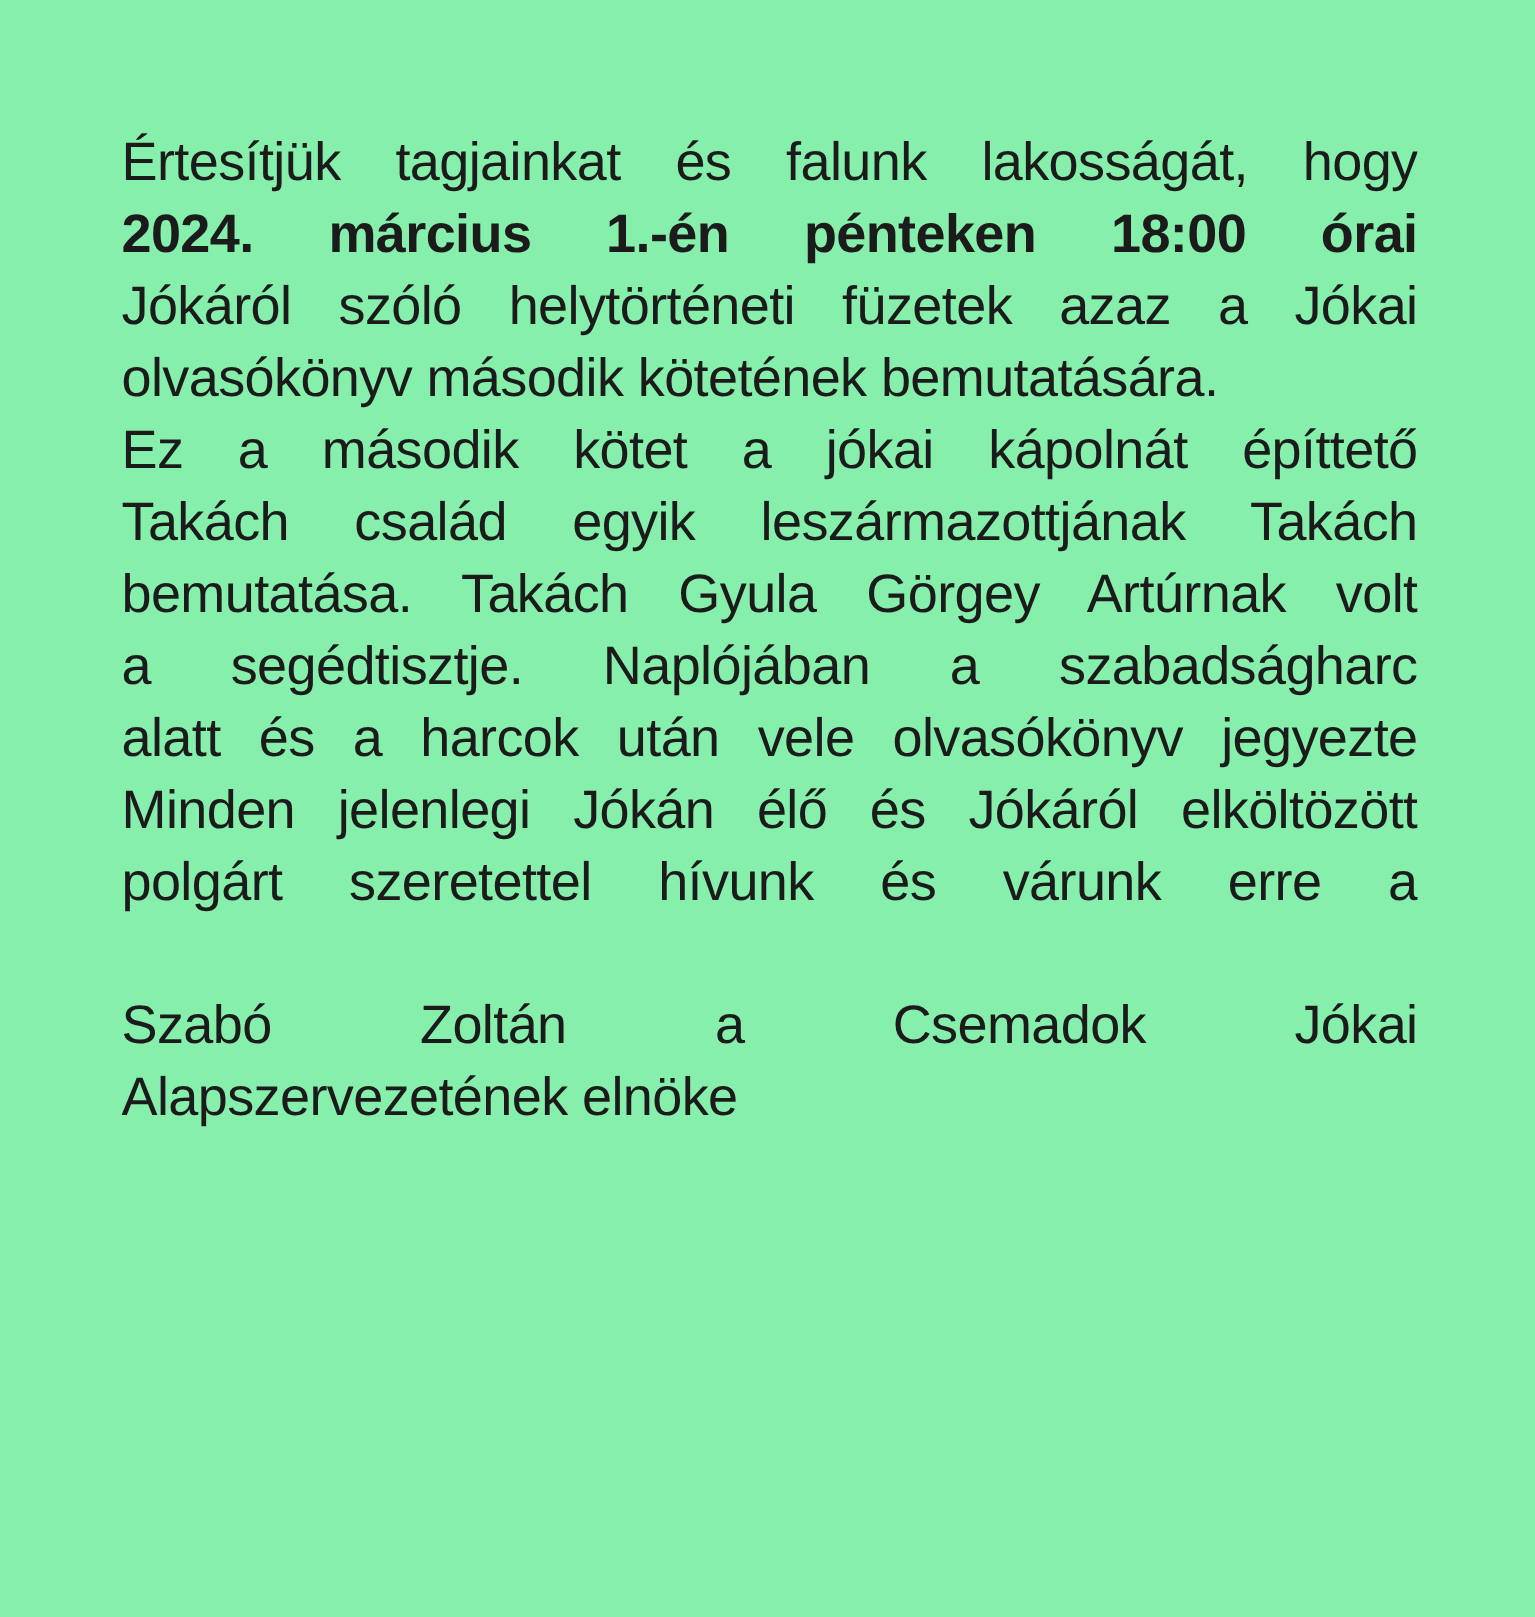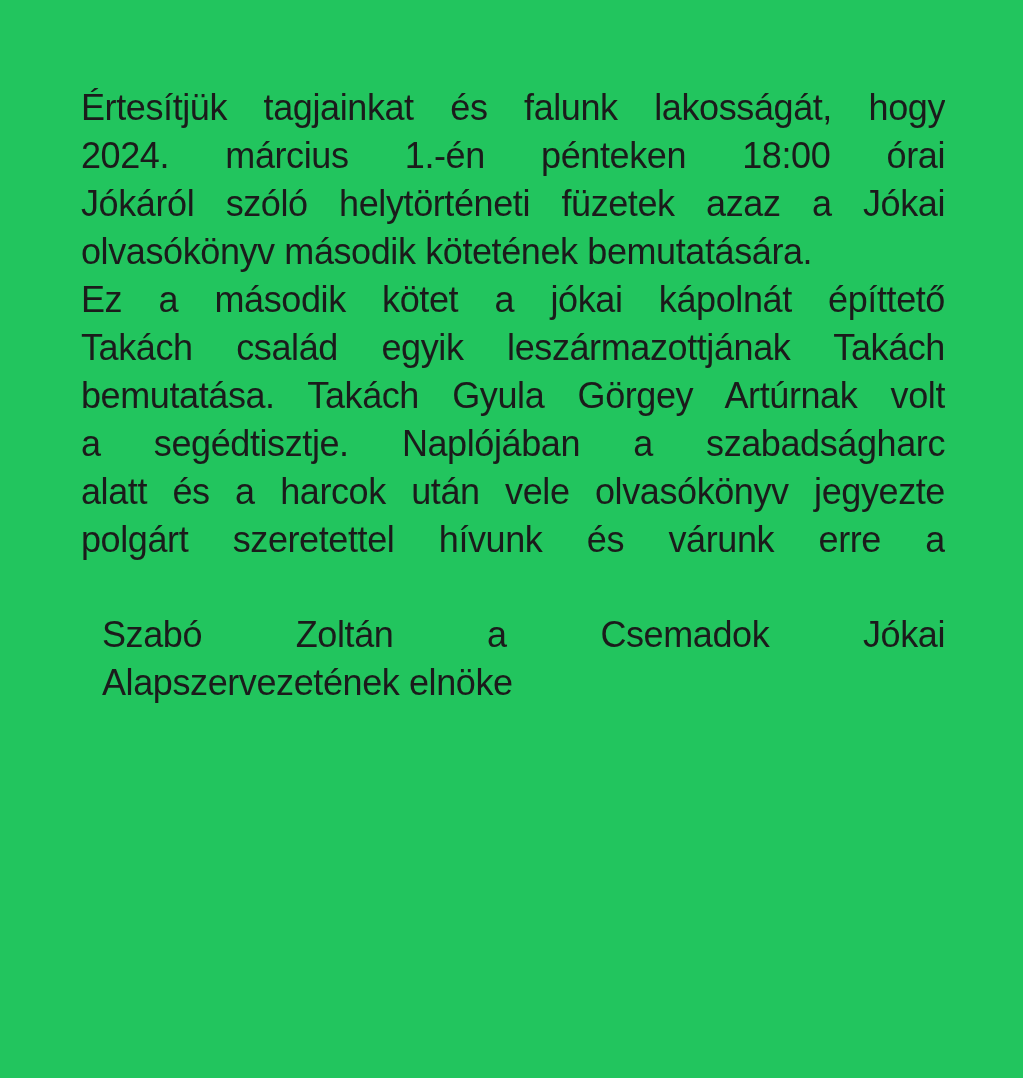--- a/index.html
+++ b/index.html
@@ -10,54 +10,53 @@
     width: 1023px;
     height: 1078px;
     background: #ffffff;
     font-family: "Liberation Sans", sans-serif;
     color: #1b1b1b;
   }
   .page {
     position: relative;
     width: 1023px;
     height: 1078px;
-    background: #22c55e;
+    background: #86efac;
     overflow: hidden;
   }
   .doc {
     position: absolute;
     left: 81px;
     top: 84px;
     width: 864px;
   }
   .para {
     margin: 0;
   }
   .para.gap {
     margin-top: 47px;
-    margin-left: 21px;
   }
   .line {
     font-size: 36px;
     line-height: 48px;
     letter-spacing: -0.4px;
     text-align: justify;
     text-align-last: justify;
     white-space: normal;
     height: 48px;
     overflow: hidden;
   }
   .line.last {
     text-align-last: left;
   }
   .seg {
     font-weight: 400;
   }
   .seg.b {
-    font-weight: 400;
+    font-weight: 700;
   }
 </style>
 </head>
 <body style="background: rgb(255, 255, 255);">
 
 <div class="page">
   <div class="doc" style="color: rgb(27, 27, 27);">
       <div class="para">
         <div class="line"><span class="seg">Értesítjük tagjainkat és falunk lakosságát, hogy</span></div>
         <div class="line"><span class="seg b">2024. március 1.-én pénteken 18:00 órai</span></div>
@@ -65,20 +64,21 @@
         <div class="line last"><span class="seg">olvasókönyv második kötetének bemutatására.</span></div>
       </div>
       <div class="para">
         <div class="line"><span class="seg">Ez a második kötet  a jókai kápolnát építtető</span></div>
         <div class="line"><span class="seg">Takách család egyik leszármazottjának Takách</span></div>
         <div class="line"><span class="seg">bemutatása. Takách Gyula Görgey Artúrnak volt</span></div>
         <div class="line"><span class="seg">a segédtisztje. Naplójában  a szabadságharc</span></div>
         <div class="line"><span class="seg">alatt és a harcok után  vele olvasókönyv jegyezte</span></div>
       </div>
       <div class="para">
+        <div class="line"><span class="seg">Minden jelenlegi Jókán élő és Jókáról elköltözött</span></div>
         <div class="line"><span class="seg">polgárt szeretettel hívunk és várunk erre a</span></div>
       </div>
       <div class="para gap">
         <div class="line"><span class="seg">Szabó Zoltán a Csemadok Jókai</span></div>
         <div class="line last"><span class="seg">Alapszervezetének elnöke</span></div>
       </div>
     </div>
 </div>
 
 </body></html>

